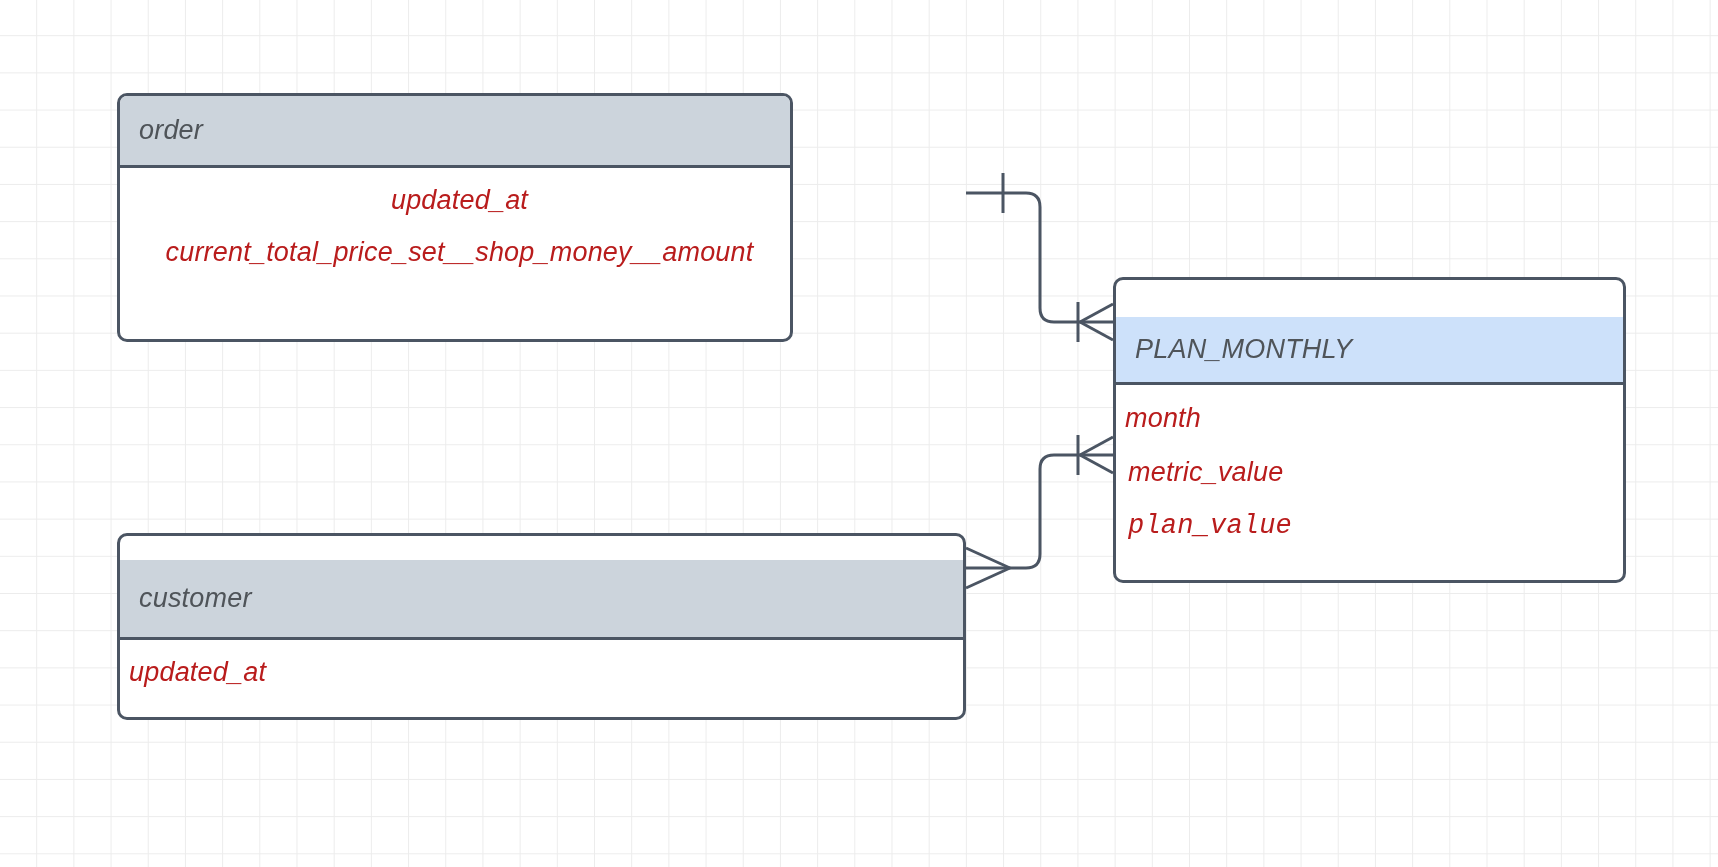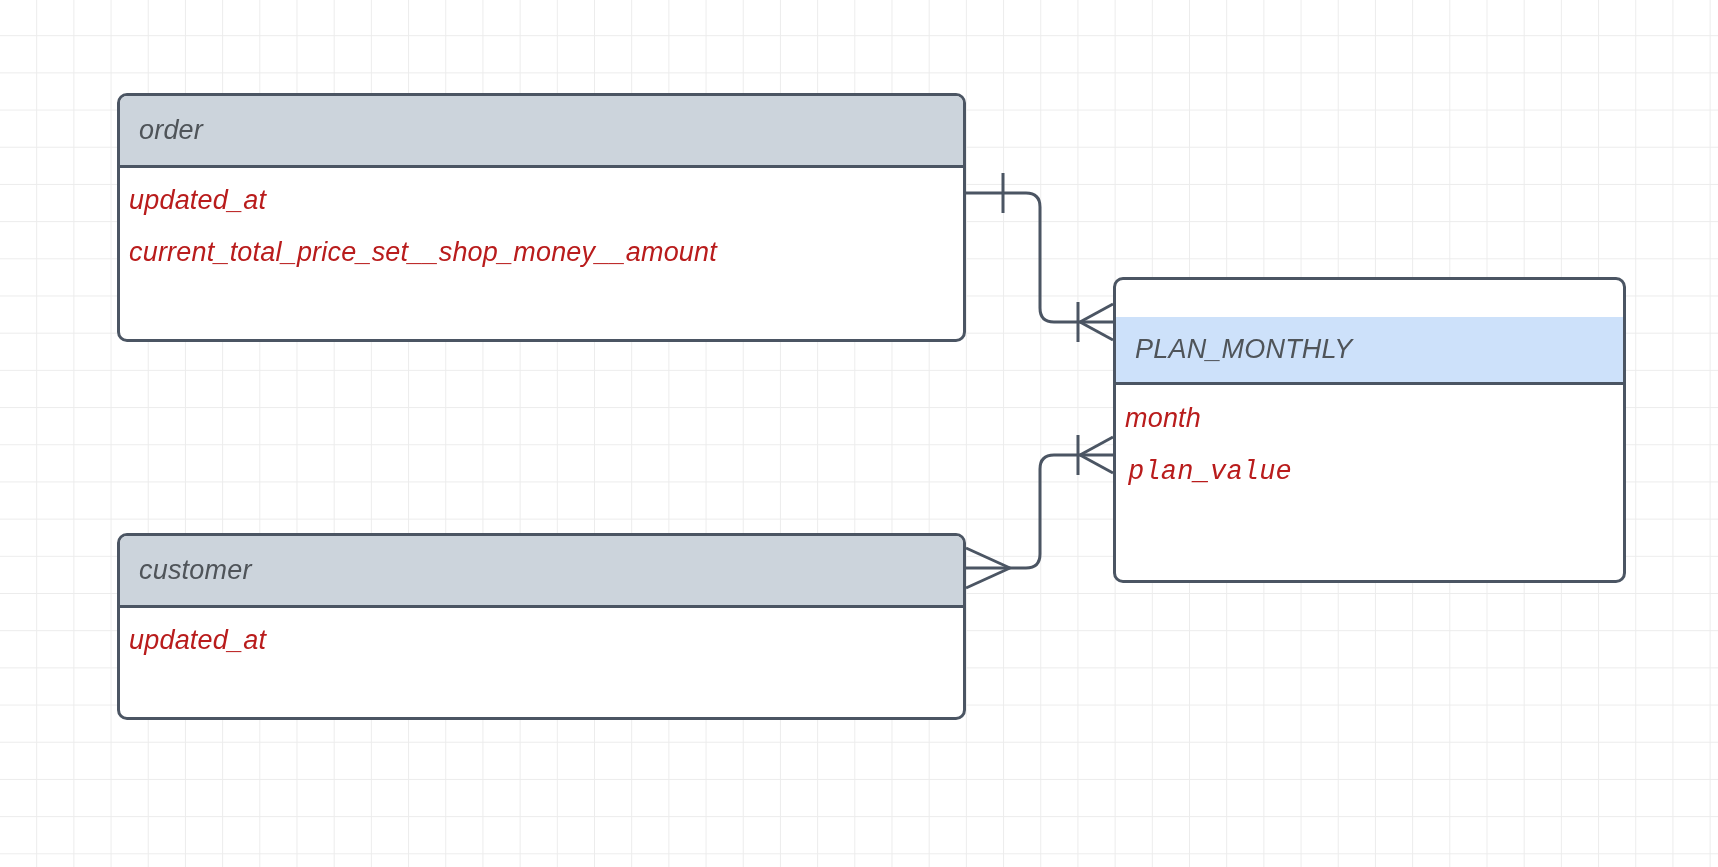--- a/index.html
+++ b/index.html
@@ -113,42 +113,43 @@
       <line x1="1078" y1="435" x2="1078" y2="475"></line>
 
       <g>
         <line x1="1080" y1="455" x2="1113" y2="437"></line>
         <line x1="1080" y1="455" x2="1113" y2="455"></line>
         <line x1="1080" y1="455" x2="1113" y2="473"></line>
       </g>
     </g>
   </svg>
 
-  <div class="entity" style="left:117px; top:93px; width:849px; height:249px;">
+  <div class="entity" style="left:117px; top:93px; width:676px; height:249px;text-align:center;">
     <div class="entity-header gray" style="height:72px;">
       <span>order</span>
     </div>
     <div class="entity-body">
       <div class="attr-row" style="height:52px; line-height:52px;">updated_at</div>
       <div class="attr-row" style="height:52px; line-height:52px;">current_total_price_set__shop_money__amount</div>
     </div>
   </div>
 
   <div class="entity" style="left:117px; top:533px; width:849px; height:187px;">
-    <div class="entity-header gray" style="height:72px;">
+    <div class="entity-header gray" style="height:80px;margin-top:24px;">
       <span>customer</span>
     </div>
     <div class="entity-body">
       <div class="attr-row" style="height:52px; line-height:52px;">updated_at</div>
     </div>
   </div>
 
   <div class="entity" style="left:1113px; top:277px; width:513px; height:306px;">
     <div class="entity-header blue" style="height:68px;">
       <span>PLAN_MONTHLY</span>
     </div>
     <div class="entity-body">
       <div class="attr-row" style="height:54px; line-height:54px; ">month</div>
+      <div class="attr-row" style="height:54px; line-height:54px; padding-left:12px;">metric_value</div>
       <div class="attr-row" style="height:54px; line-height:54px; padding-left:12px;font-family:Liberation Mono, monospace;">plan_value</div>
     </div>
   </div>
 
 </div>
 
 </body></html>

